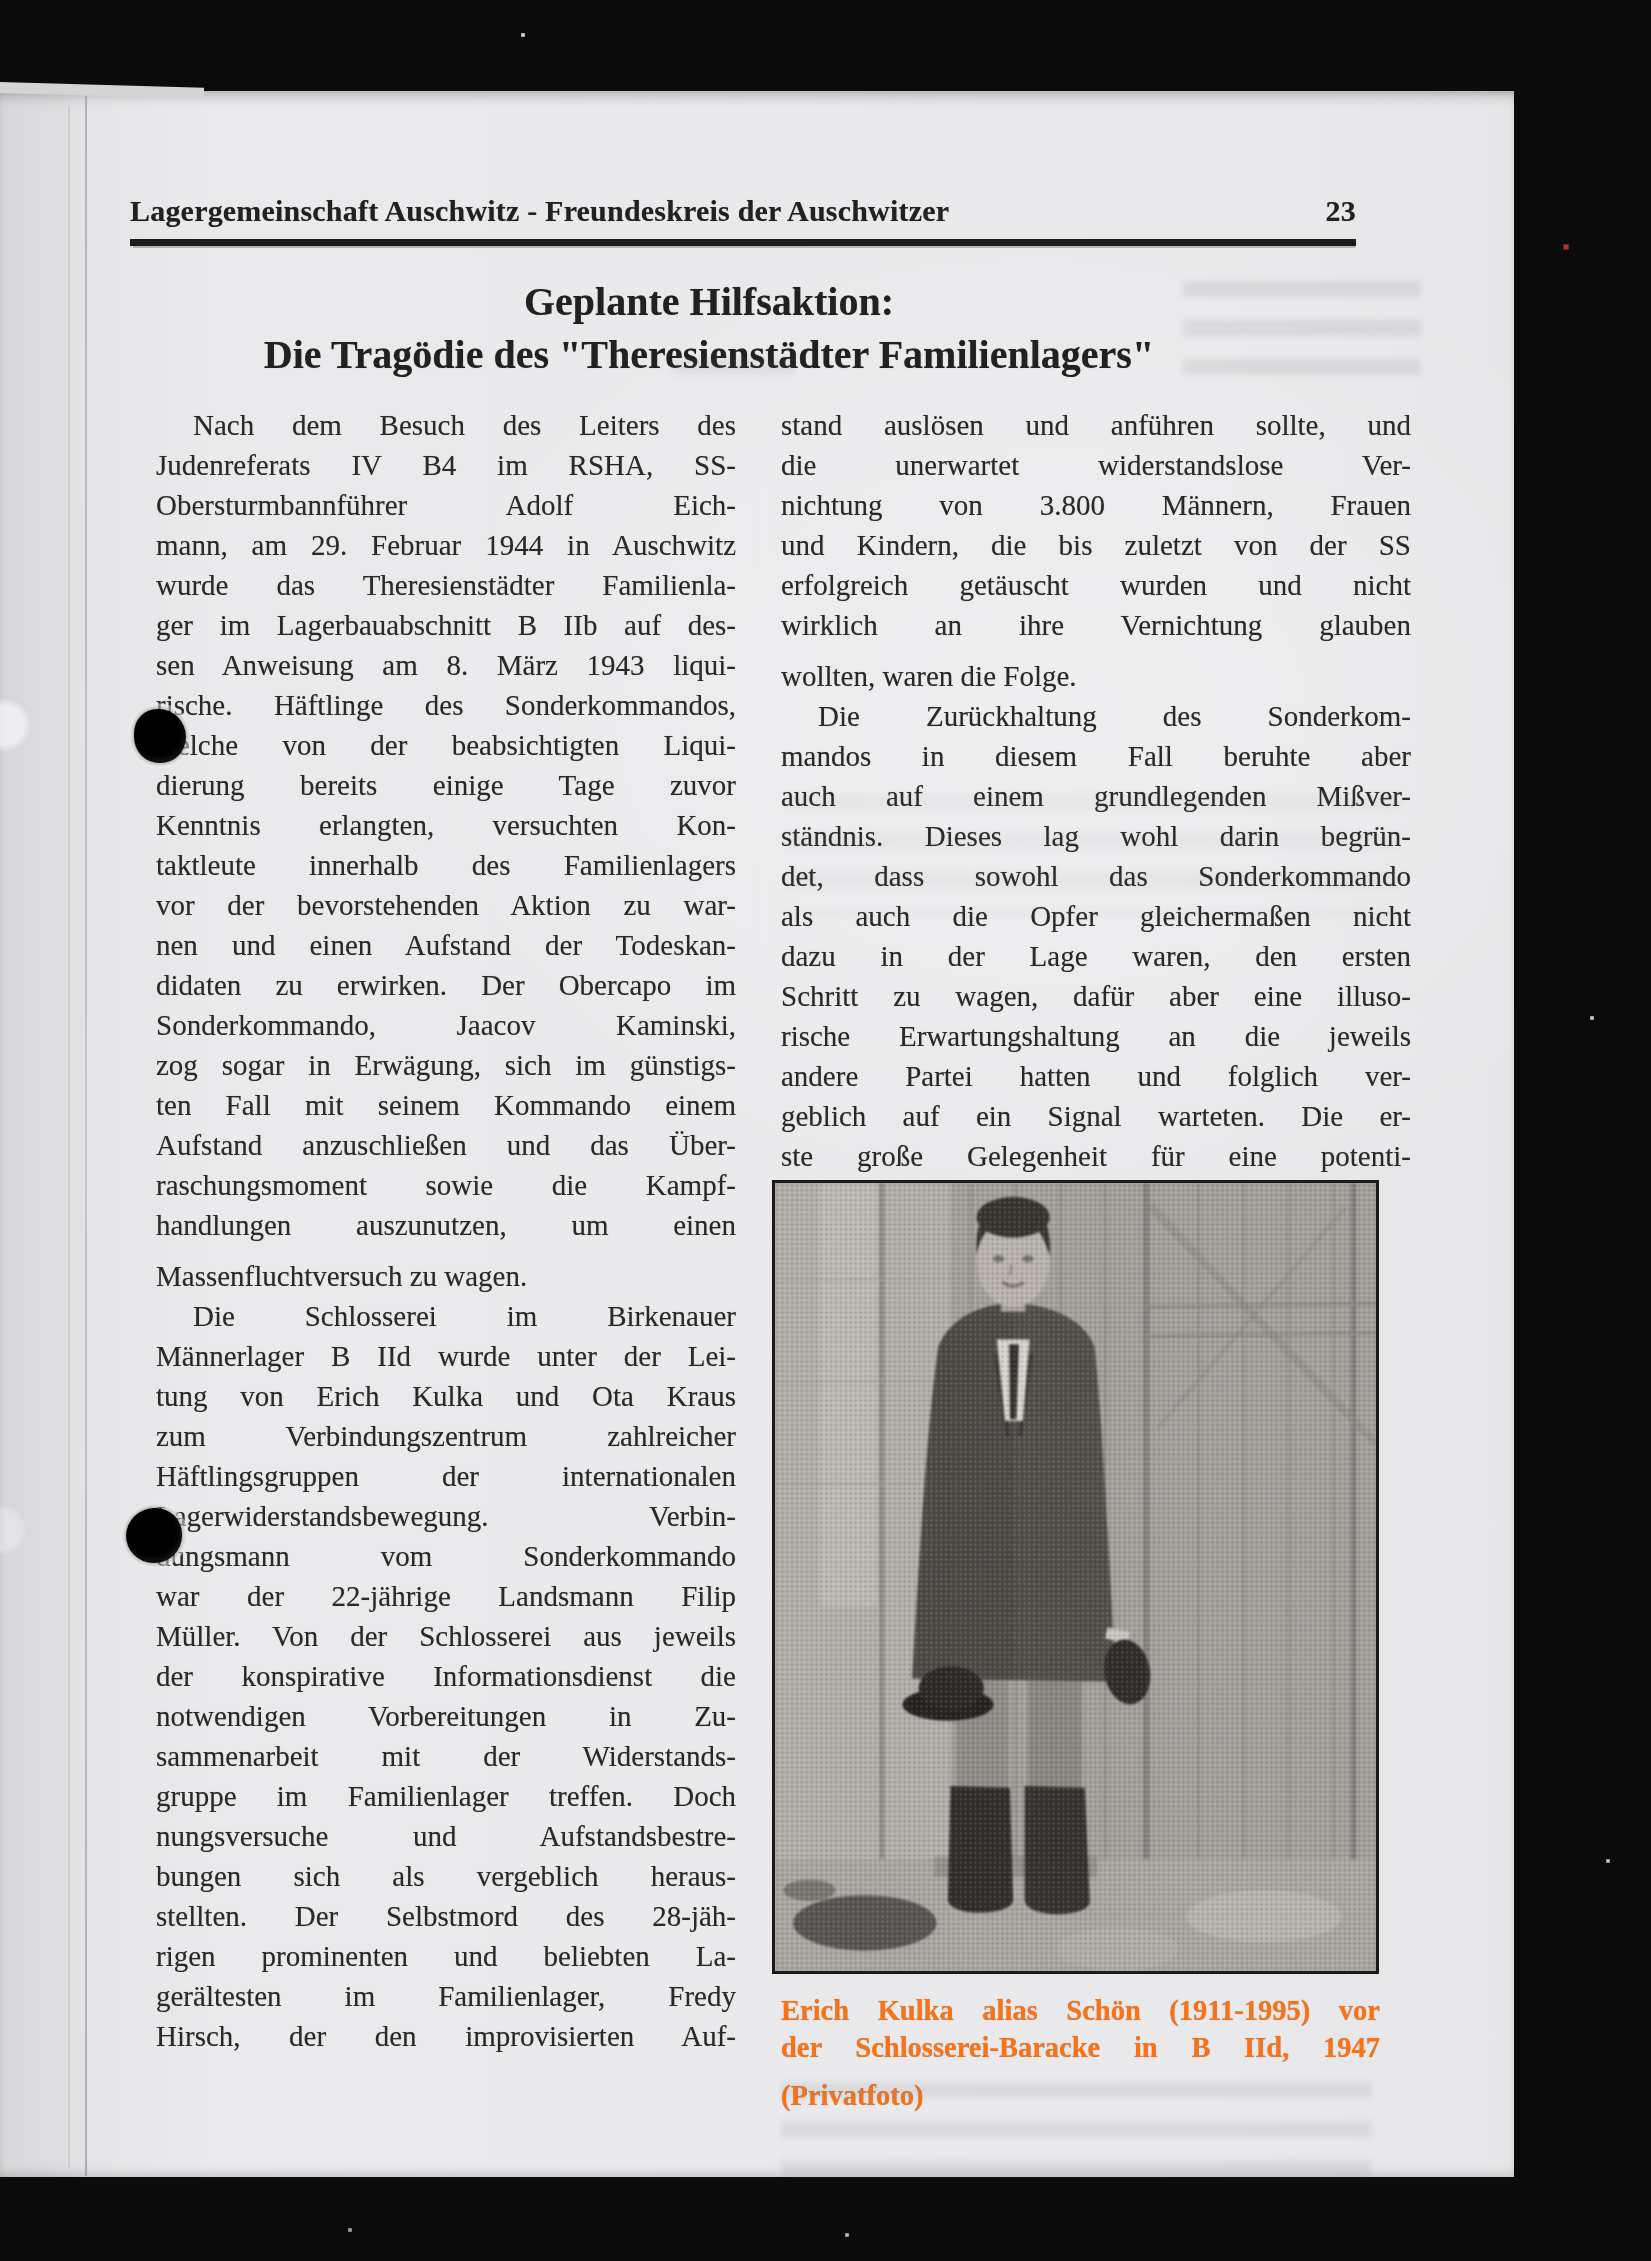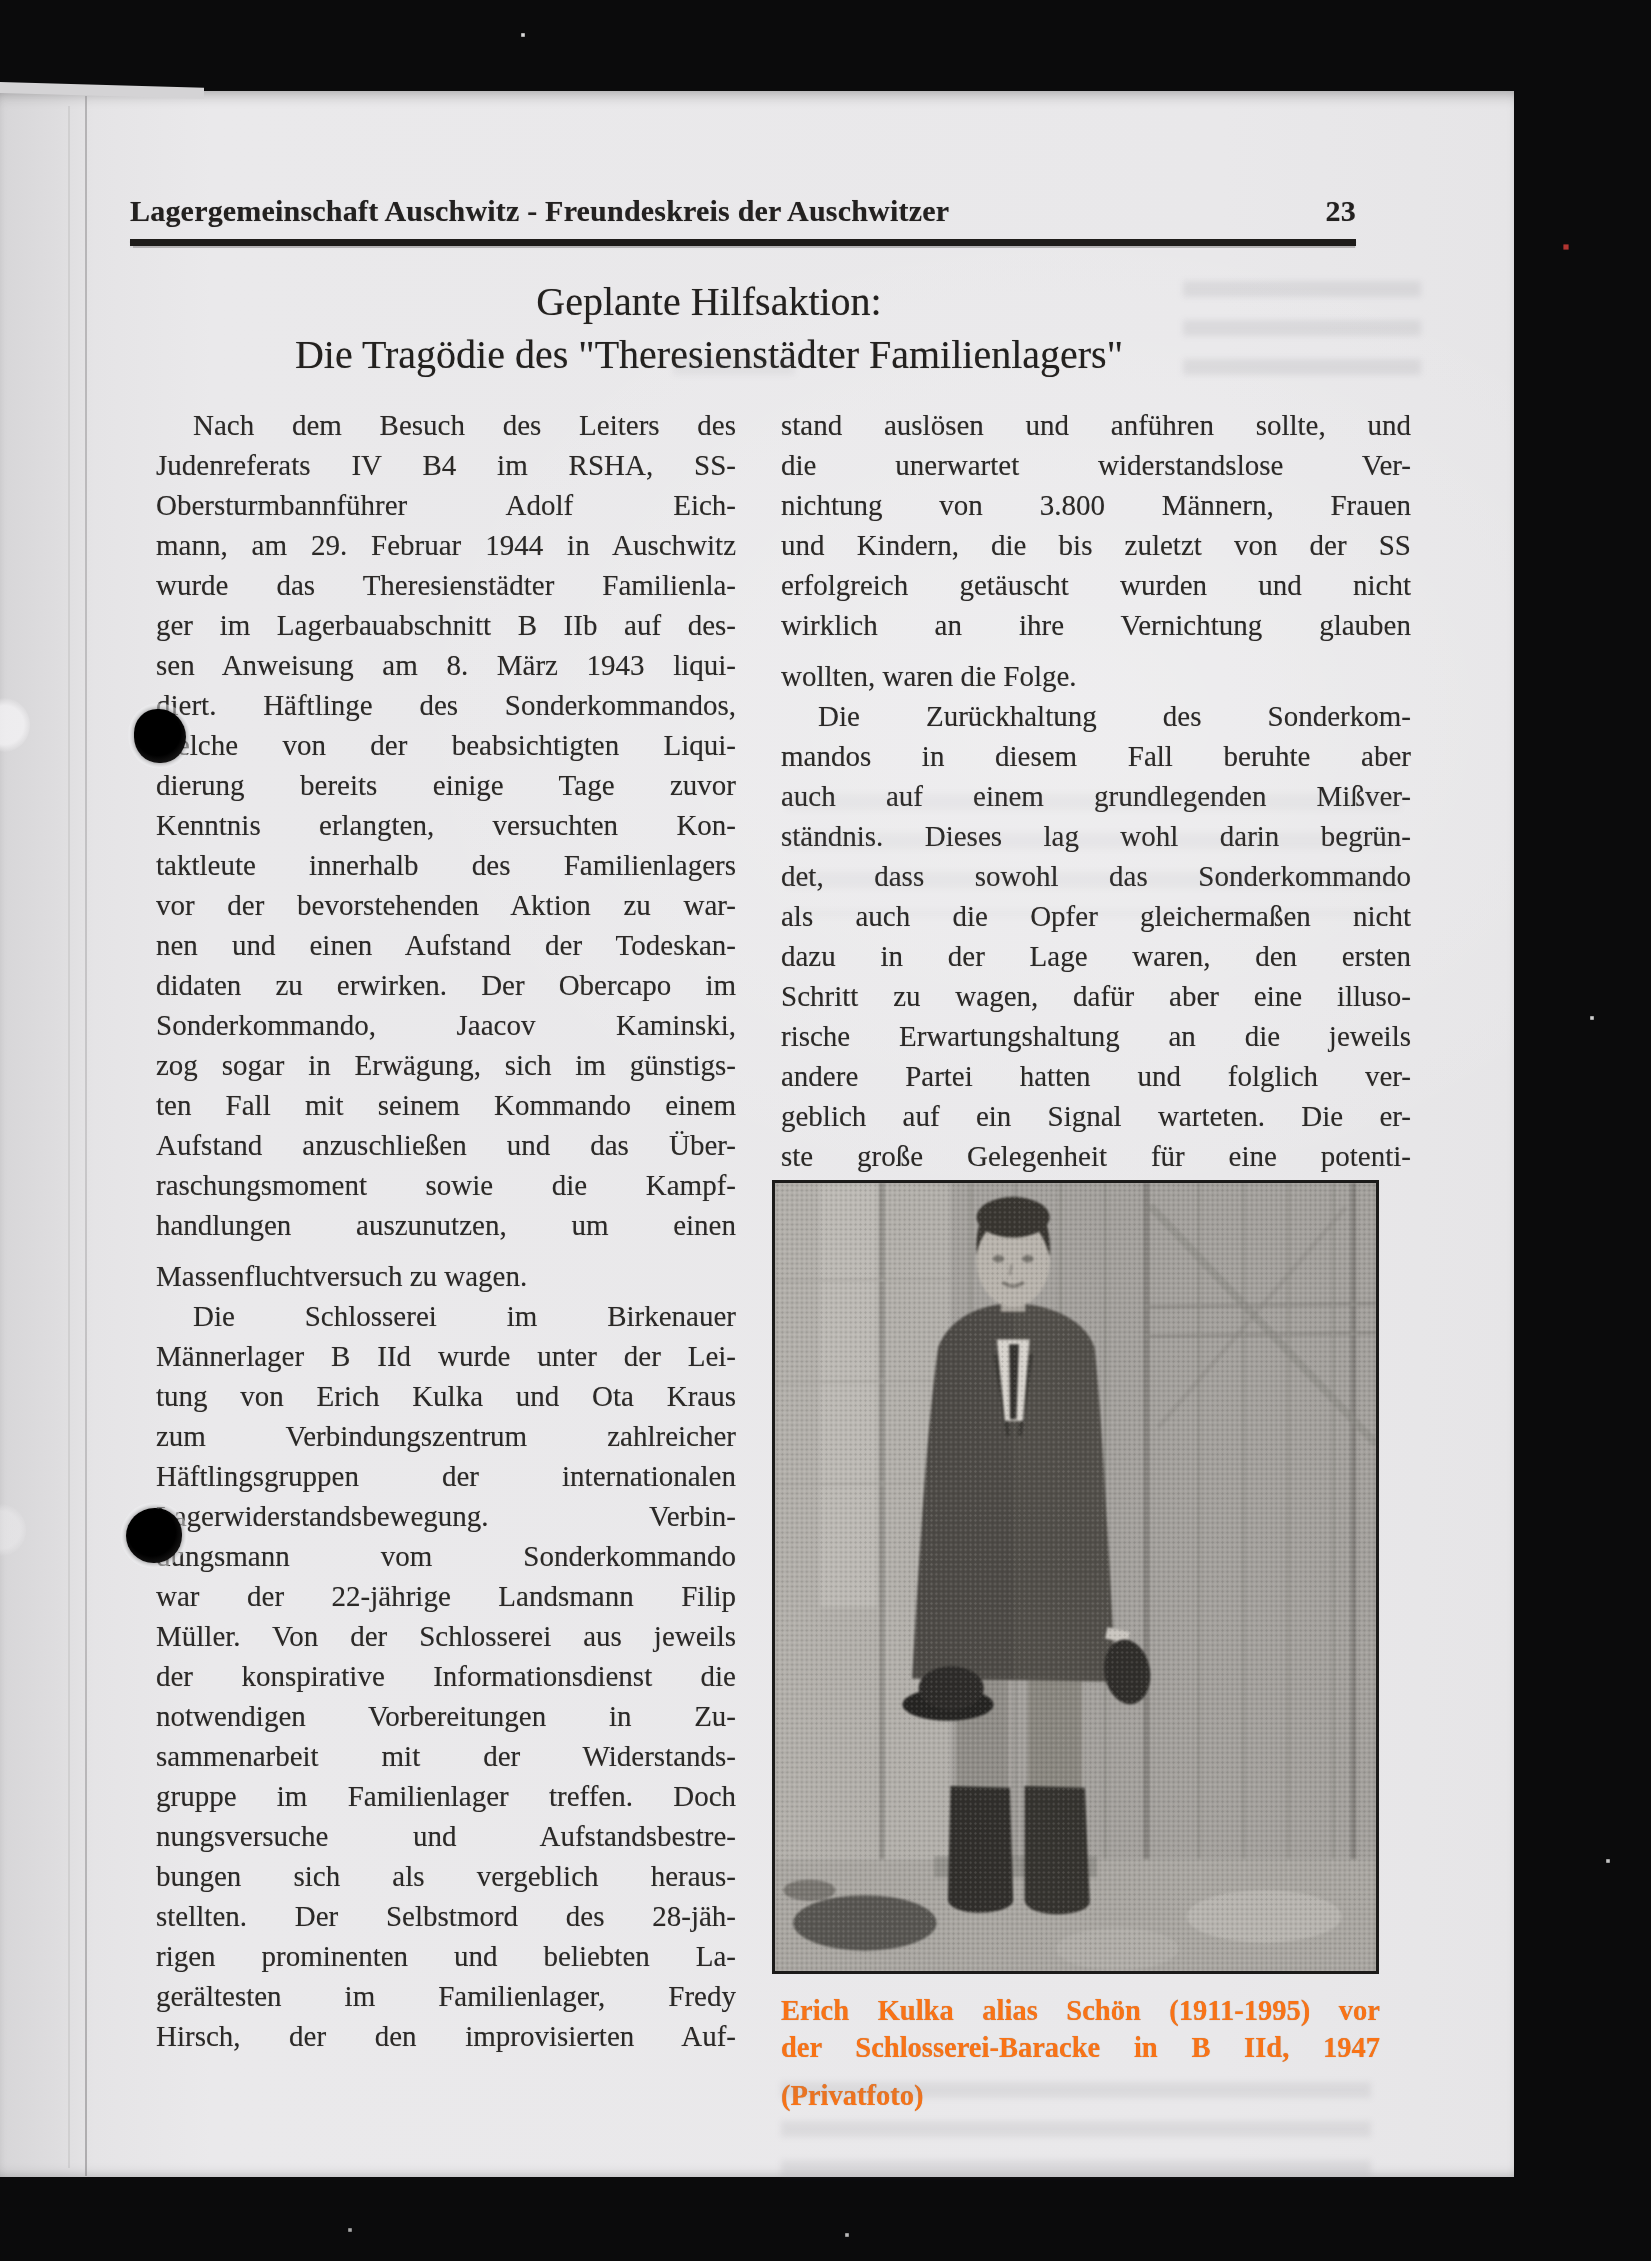--- a/index.html
+++ b/index.html
@@ -28,21 +28,21 @@
     font-weight:bold;font-size:30px;color:#232120;letter-spacing:0.2px;
     text-shadow:0 0 0.8px rgba(35,33,32,.4);
     align-items:center;
   }
   .rule{position:absolute;left:130px;top:239px;width:1226px;height:7.3px;background:#1e1c1a;
     box-shadow:0 1.6px 0.8px rgba(30,28,26,.25);}
 
   
   .title{
     position:absolute;left:204px;top:275px;width:1010px;text-align:center;
-    font-weight:normal;font-size:40px;line-height:53px;color:#23211f;
+    font-weight:bold;font-size:40px;line-height:53px;color:#23211f;
     text-shadow:0 0 0.8px rgba(35,33,31,.45);
   }
 
   
   .col{position:absolute;font-size:29px;color:#2b2927;}
   .col-left{left:156px;top:405px;width:580px;}
   .col-right{left:781px;top:405px;width:630px;}
   .tline{
     height:40px;line-height:40px;overflow:hidden;
     text-align:justify;text-align-last:justify;
@@ -118,21 +118,21 @@
 </div>
 
 <div class="col col-left">
     <div class="tline indent">Nach dem Besuch des Leiters des</div>
     <div class="tline">Judenreferats IV B4 im RSHA, SS-</div>
     <div class="tline">Obersturmbannführer Adolf Eich-</div>
     <div class="tline">mann, am 29. Februar 1944 in Auschwitz</div>
     <div class="tline">wurde das Theresienstädter Familienla-</div>
     <div class="tline">ger im Lagerbauabschnitt B IIb auf des-</div>
     <div class="tline">sen Anweisung am 8. März 1943 liqui-</div>
-    <div class="tline">diert. Häftlinge des Sonderkommandos,</div>
+    <div class="tline">rische. Häftlinge des Sonderkommandos,</div>
     <div class="tline">welche von der beabsichtigten Liqui-</div>
     <div class="tline">dierung bereits einige Tage zuvor</div>
     <div class="tline">Kenntnis erlangten, versuchten Kon-</div>
     <div class="tline">taktleute innerhalb des Familienlagers</div>
     <div class="tline">vor der bevorstehenden Aktion zu war-</div>
     <div class="tline">nen und einen Aufstand der Todeskan-</div>
     <div class="tline">didaten zu erwirken. Der Obercapo im</div>
     <div class="tline">Sonderkommando, Jaacov Kaminski,</div>
     <div class="tline">zog sogar in Erwägung, sich im günstigs-</div>
     <div class="tline">ten Fall mit seinem Kommando einem</div>

